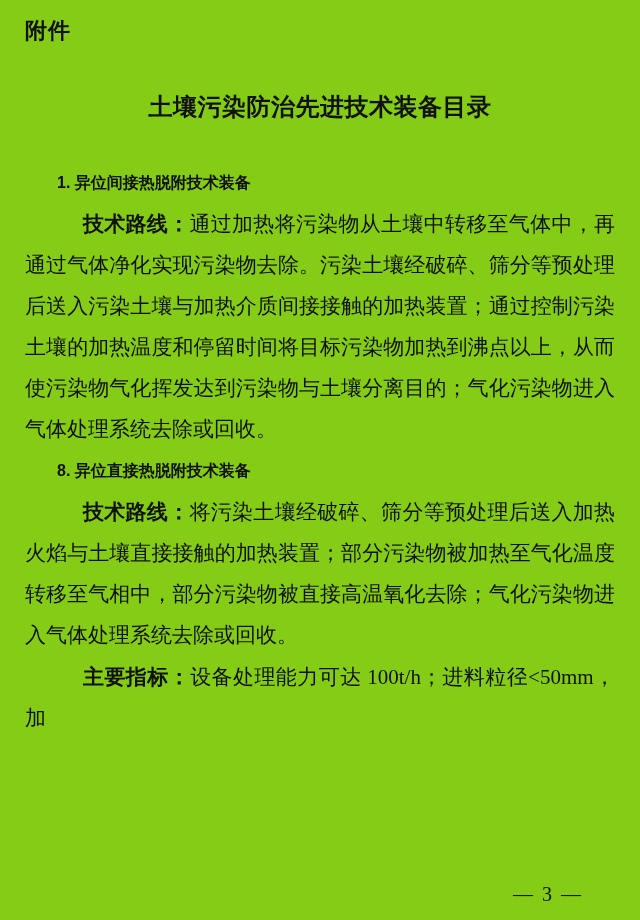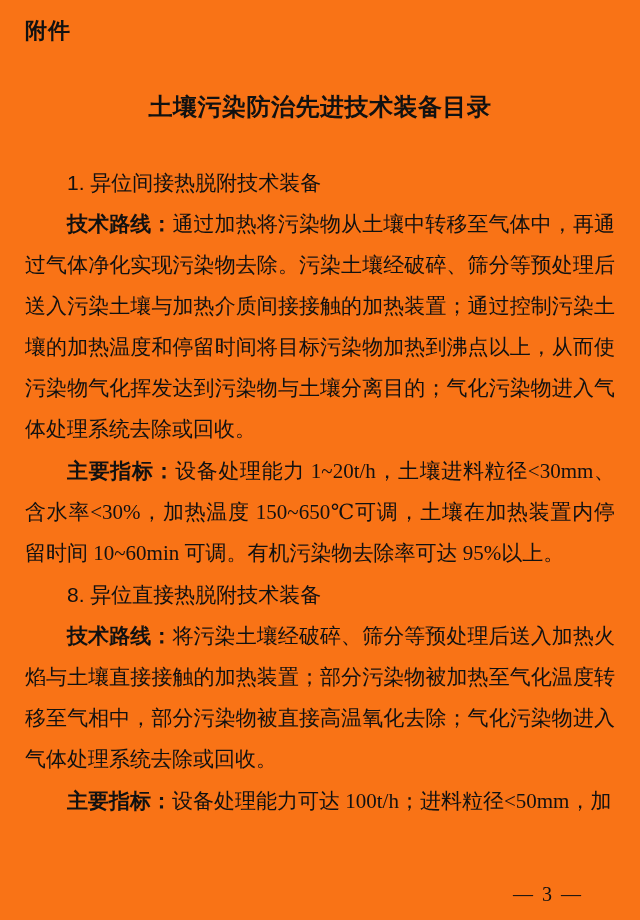--- a/index.html
+++ b/index.html
@@ -2,21 +2,21 @@
 <html lang="zh"><head>
 <meta charset="utf-8">
 <style>
   * { margin: 0; padding: 0; box-sizing: border-box; }
   html, body { background: #e8e8e8; }
   .page {
     position: relative;
     width: 640px;
     height: 920px;
     margin: 0 auto;
-    background: #f97316;
+    background: #84cc16;
     color: #111111;
     overflow: hidden;
     font-family: "Liberation Serif", "DejaVu Serif", serif;
   }
   .attachment {
     padding-top: 16px;
     padding-left: 25px;
     font-family: "Liberation Sans", "DejaVu Sans", sans-serif;
     font-weight: bold;
     font-size: 22px;
@@ -32,31 +32,32 @@
     letter-spacing: 0.5px;
   }
   .content {
     margin: 38px 25px 0 25px;
     font-size: 21px;
     line-height: 41px;
     text-align: justify;
   }
   .section-heading {
     font-family: "Liberation Sans", "DejaVu Sans", sans-serif;
-    font-weight: normal;
-    font-size: 21px;
+    font-weight: bold;
+    font-size: 16px;
     line-height: 41px;
     text-indent: 2em;
   }
   .para {
     text-indent: 2em;
   }
   .para-label {
     font-family: "Liberation Sans", "DejaVu Sans", sans-serif;
     font-weight: bold;
+    margin-left: 16px;
   }
   .page-number {
     position: absolute;
     right: 57px;
     bottom: 14px;
     font-size: 20px;
     line-height: 24px;
     letter-spacing: 2px;
   }
 </style>
@@ -68,21 +69,20 @@
   <div class="attachment">附件</div>
 
   <div class="doc-title">土壤污染防治先进技术装备目录</div>
 
   <div class="content">
 
     <div class="section-heading">1. 异位间接热脱附技术装备</div>
 
     <p class="para"><span class="para-label">技术路线：</span><span>通过加热将污染物从土壤中转移至气体中，再通过气体净化实现污染物去除。污染土壤经破碎、筛分等预处理后送入污染土壤与加热介质间接接触的加热装置；通过控制污染土壤的加热温度和停留时间将目标污染物加热到沸点以上，从而使污染物气化挥发达到污染物与土壤分离目的；气化污染物进入气体处理系统去除或回收。</span></p>
 
-    <p class="para"><span class="para-label">主要指标：</span><span>设备处理能力 1~20t/h，土壤进料粒径&lt;30mm、含水率&lt;30%，加热温度 150~650℃可调，土壤在加热装置内停留时间 10~60min 可调。有机污染物去除率可达 95%以上。</span></p>
 
 
     <div class="section-heading">8. 异位直接热脱附技术装备</div>
 
     <p class="para"><span class="para-label">技术路线：</span><span>将污染土壤经破碎、筛分等预处理后送入加热火焰与土壤直接接触的加热装置；部分污染物被加热至气化温度转移至气相中，部分污染物被直接高温氧化去除；气化污染物进入气体处理系统去除或回收。</span></p>
 
     <p class="para"><span class="para-label">主要指标：</span><span>设备处理能力可达 100t/h；进料粒径&lt;50mm，加</span></p>
 
   </div>
 

